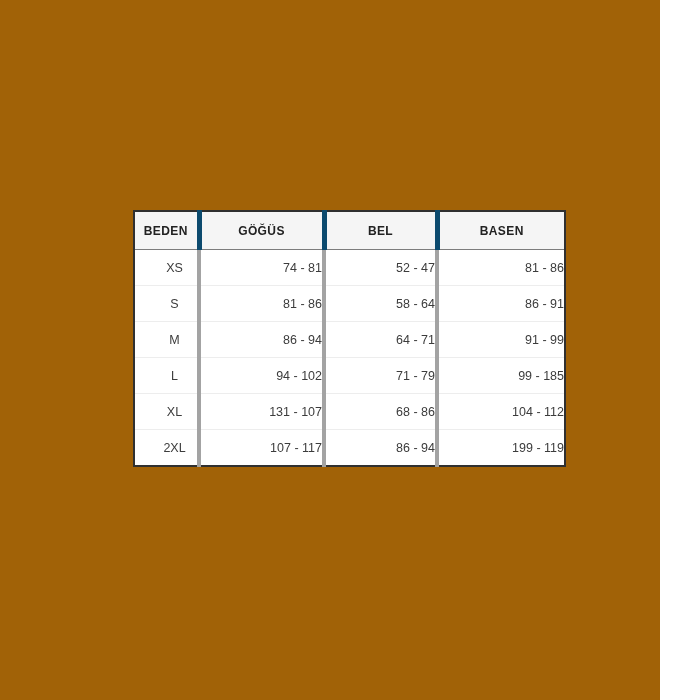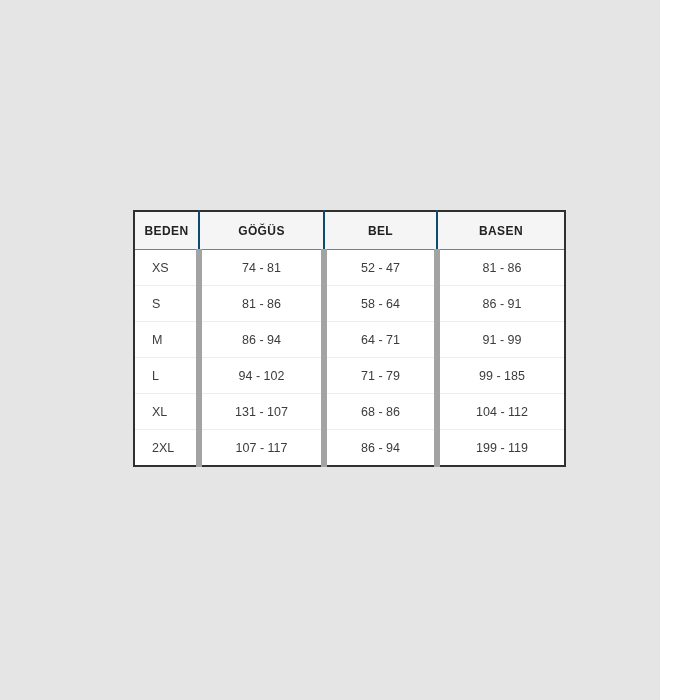--- a/index.html
+++ b/index.html
@@ -5,21 +5,21 @@
   html, body {
     margin: 0;
     padding: 0;
     background: #ffffff;
     font-family: "Liberation Sans", sans-serif;
   }
   .canvas {
     position: relative;
     width: 660px;
     height: 700px;
-    background: #e5e5e5;
+    background: #a16207;
     overflow: hidden;
   }
   table.size-chart {
     position: absolute;
     left: 133px;
     top: 210px;
     width: 431px;
     border-collapse: collapse;
     table-layout: fixed;
     border: 2px solid #303030;
@@ -32,41 +32,41 @@
 
   table.size-chart th {
     height: 37px;
     background: #f5f5f5;
     font-size: 12px;
     font-weight: bold;
     letter-spacing: 0.4px;
     color: #222222;
     text-align: center;
     border-bottom: 1px solid #7d7d7d;
-    border-left: 2px solid #0c4a6e;
+    border-left: 5px solid #0c4a6e;
     padding: 0;
   }
   table.size-chart th:first-child { border-left: none; }
 
   table.size-chart td {
     height: 35px;
     font-size: 12.5px;
     color: #3c3c3c;
-    text-align: center;
-    border-left: 6px solid #a3a3a3;
+    text-align: right;
+    border-left: 4px solid #a3a3a3;
     padding: 0;
     background: #ffffff;
   }
   table.size-chart td:first-child { border-left: none; }
 
   table.size-chart tbody tr + tr td {
     border-top: 1px solid #ededed;
   }
   table.size-chart td.size-cell {
-    text-align: left;
+    text-align: center;
     padding-left: 17px;
   }
 </style>
 </head>
 <body>
 
 <div class="canvas">
   <table class="size-chart">
     <colgroup>
       <col class="c-size">

